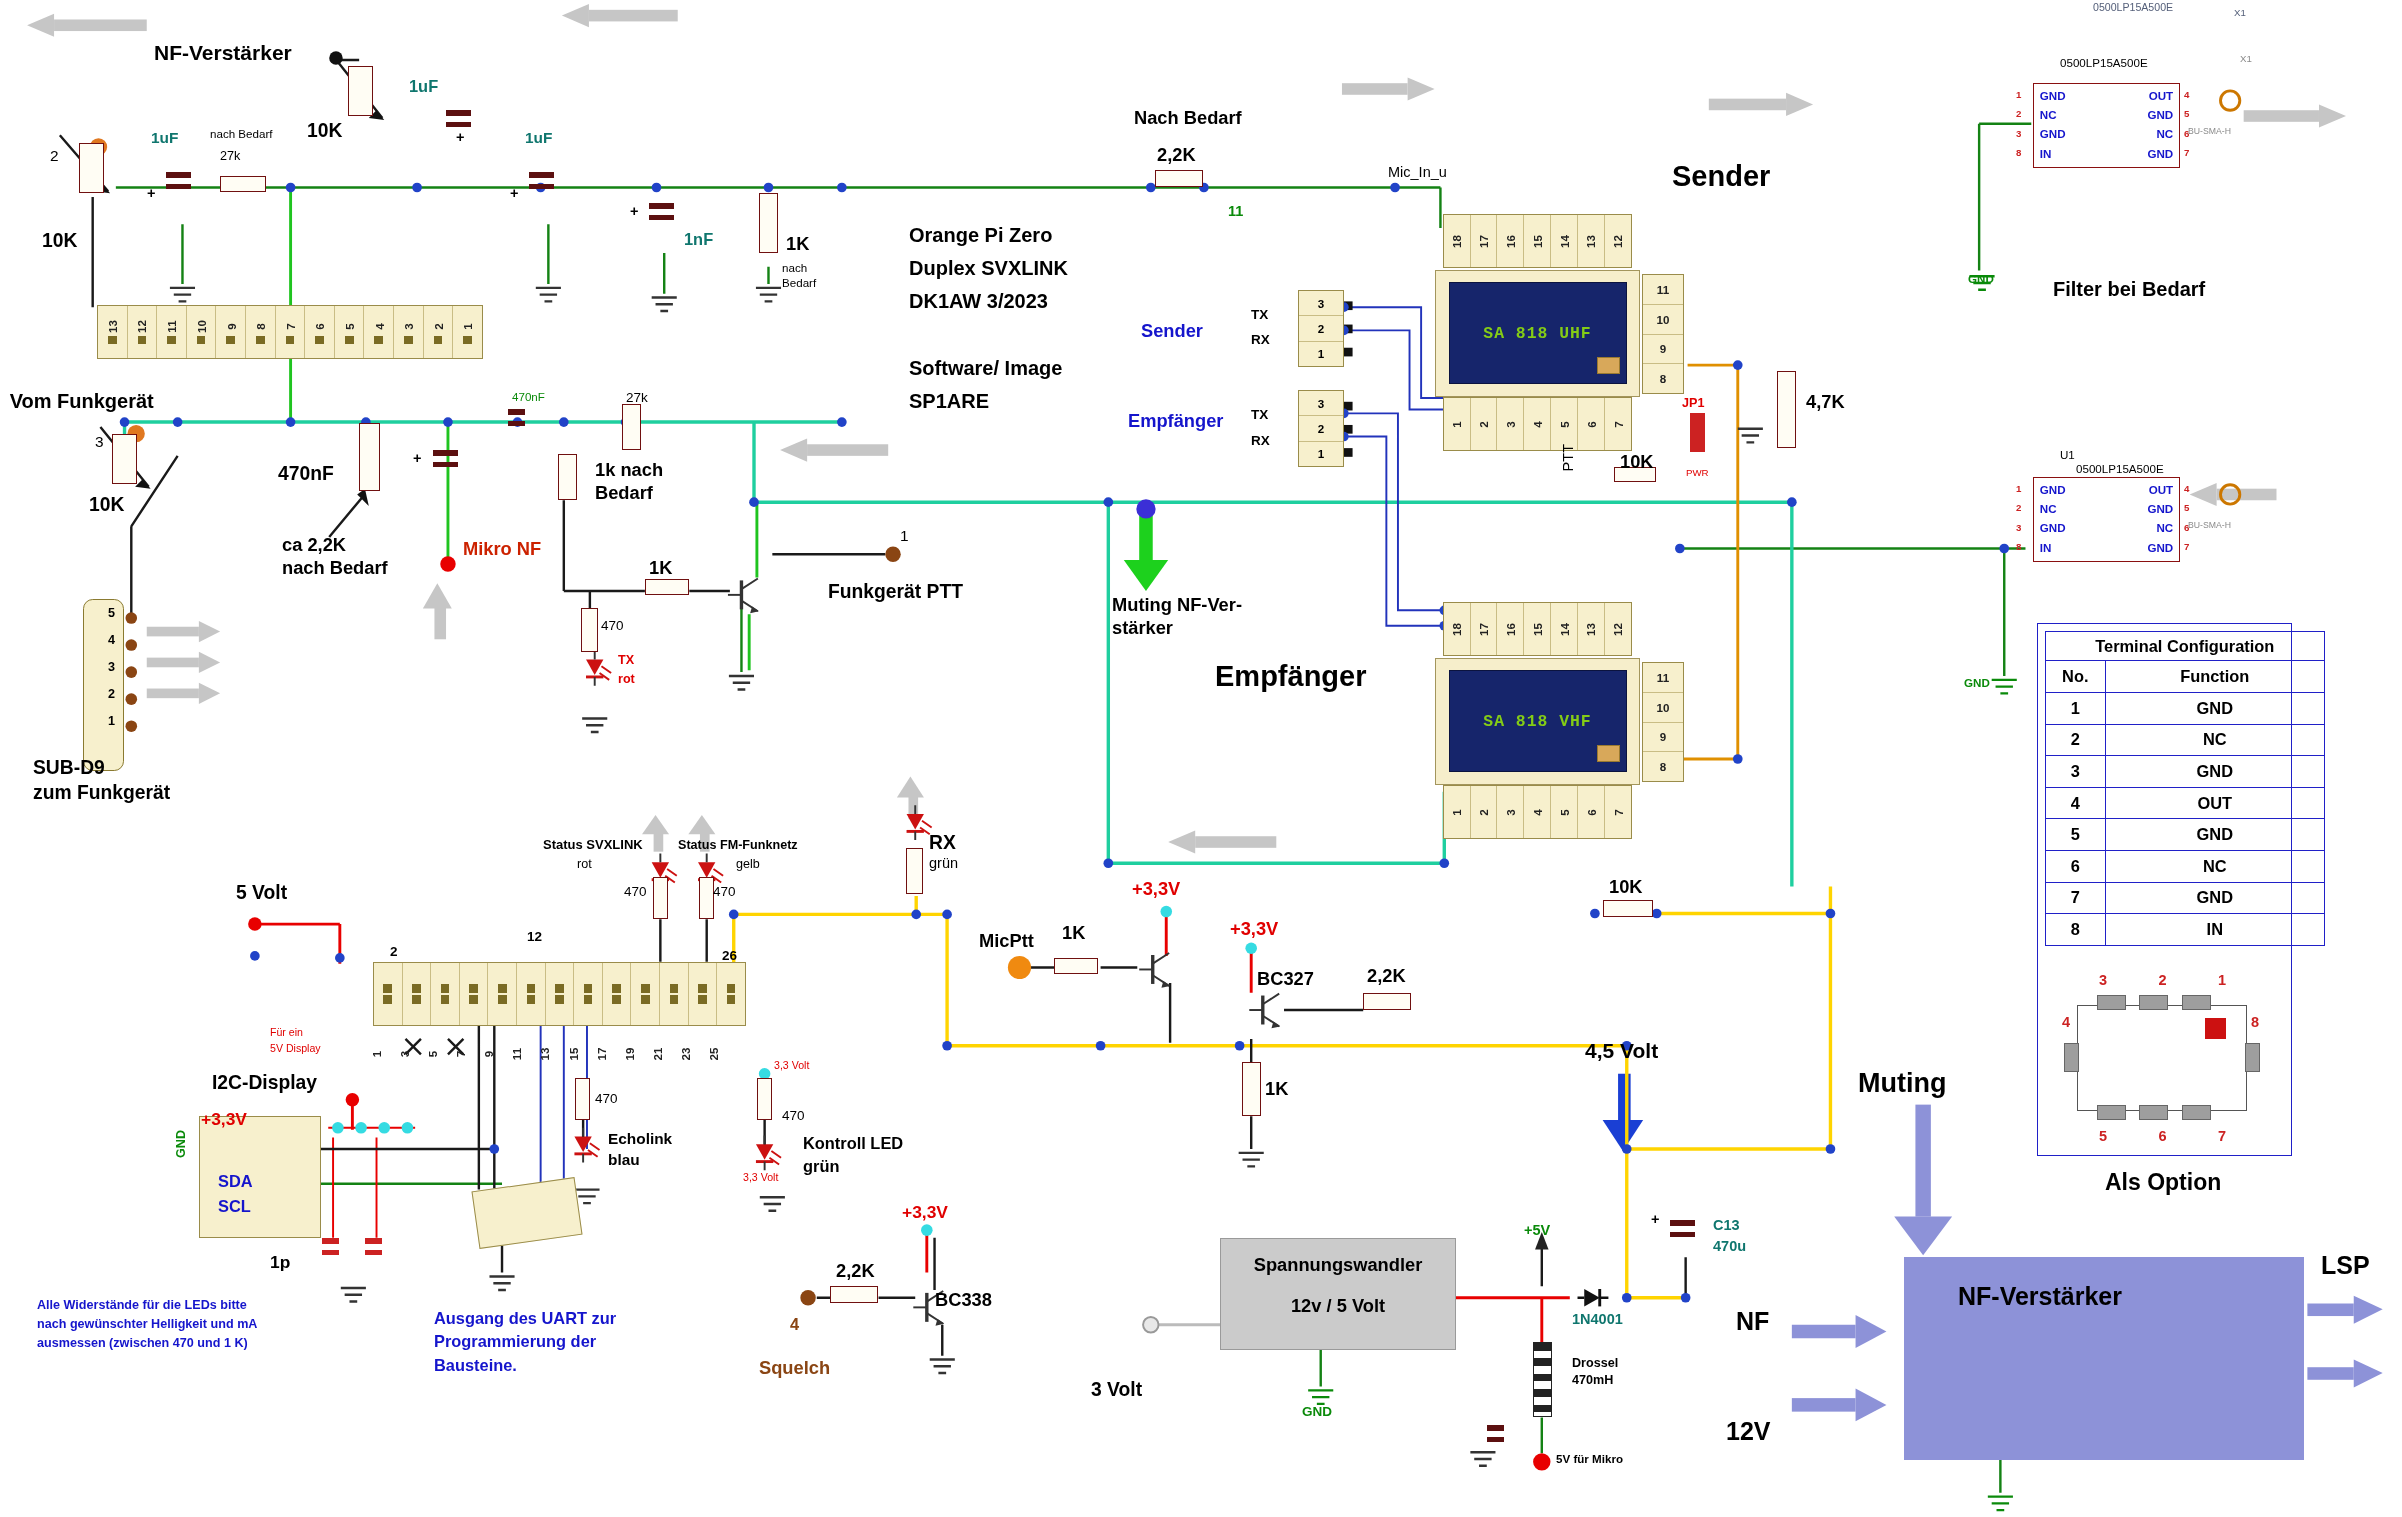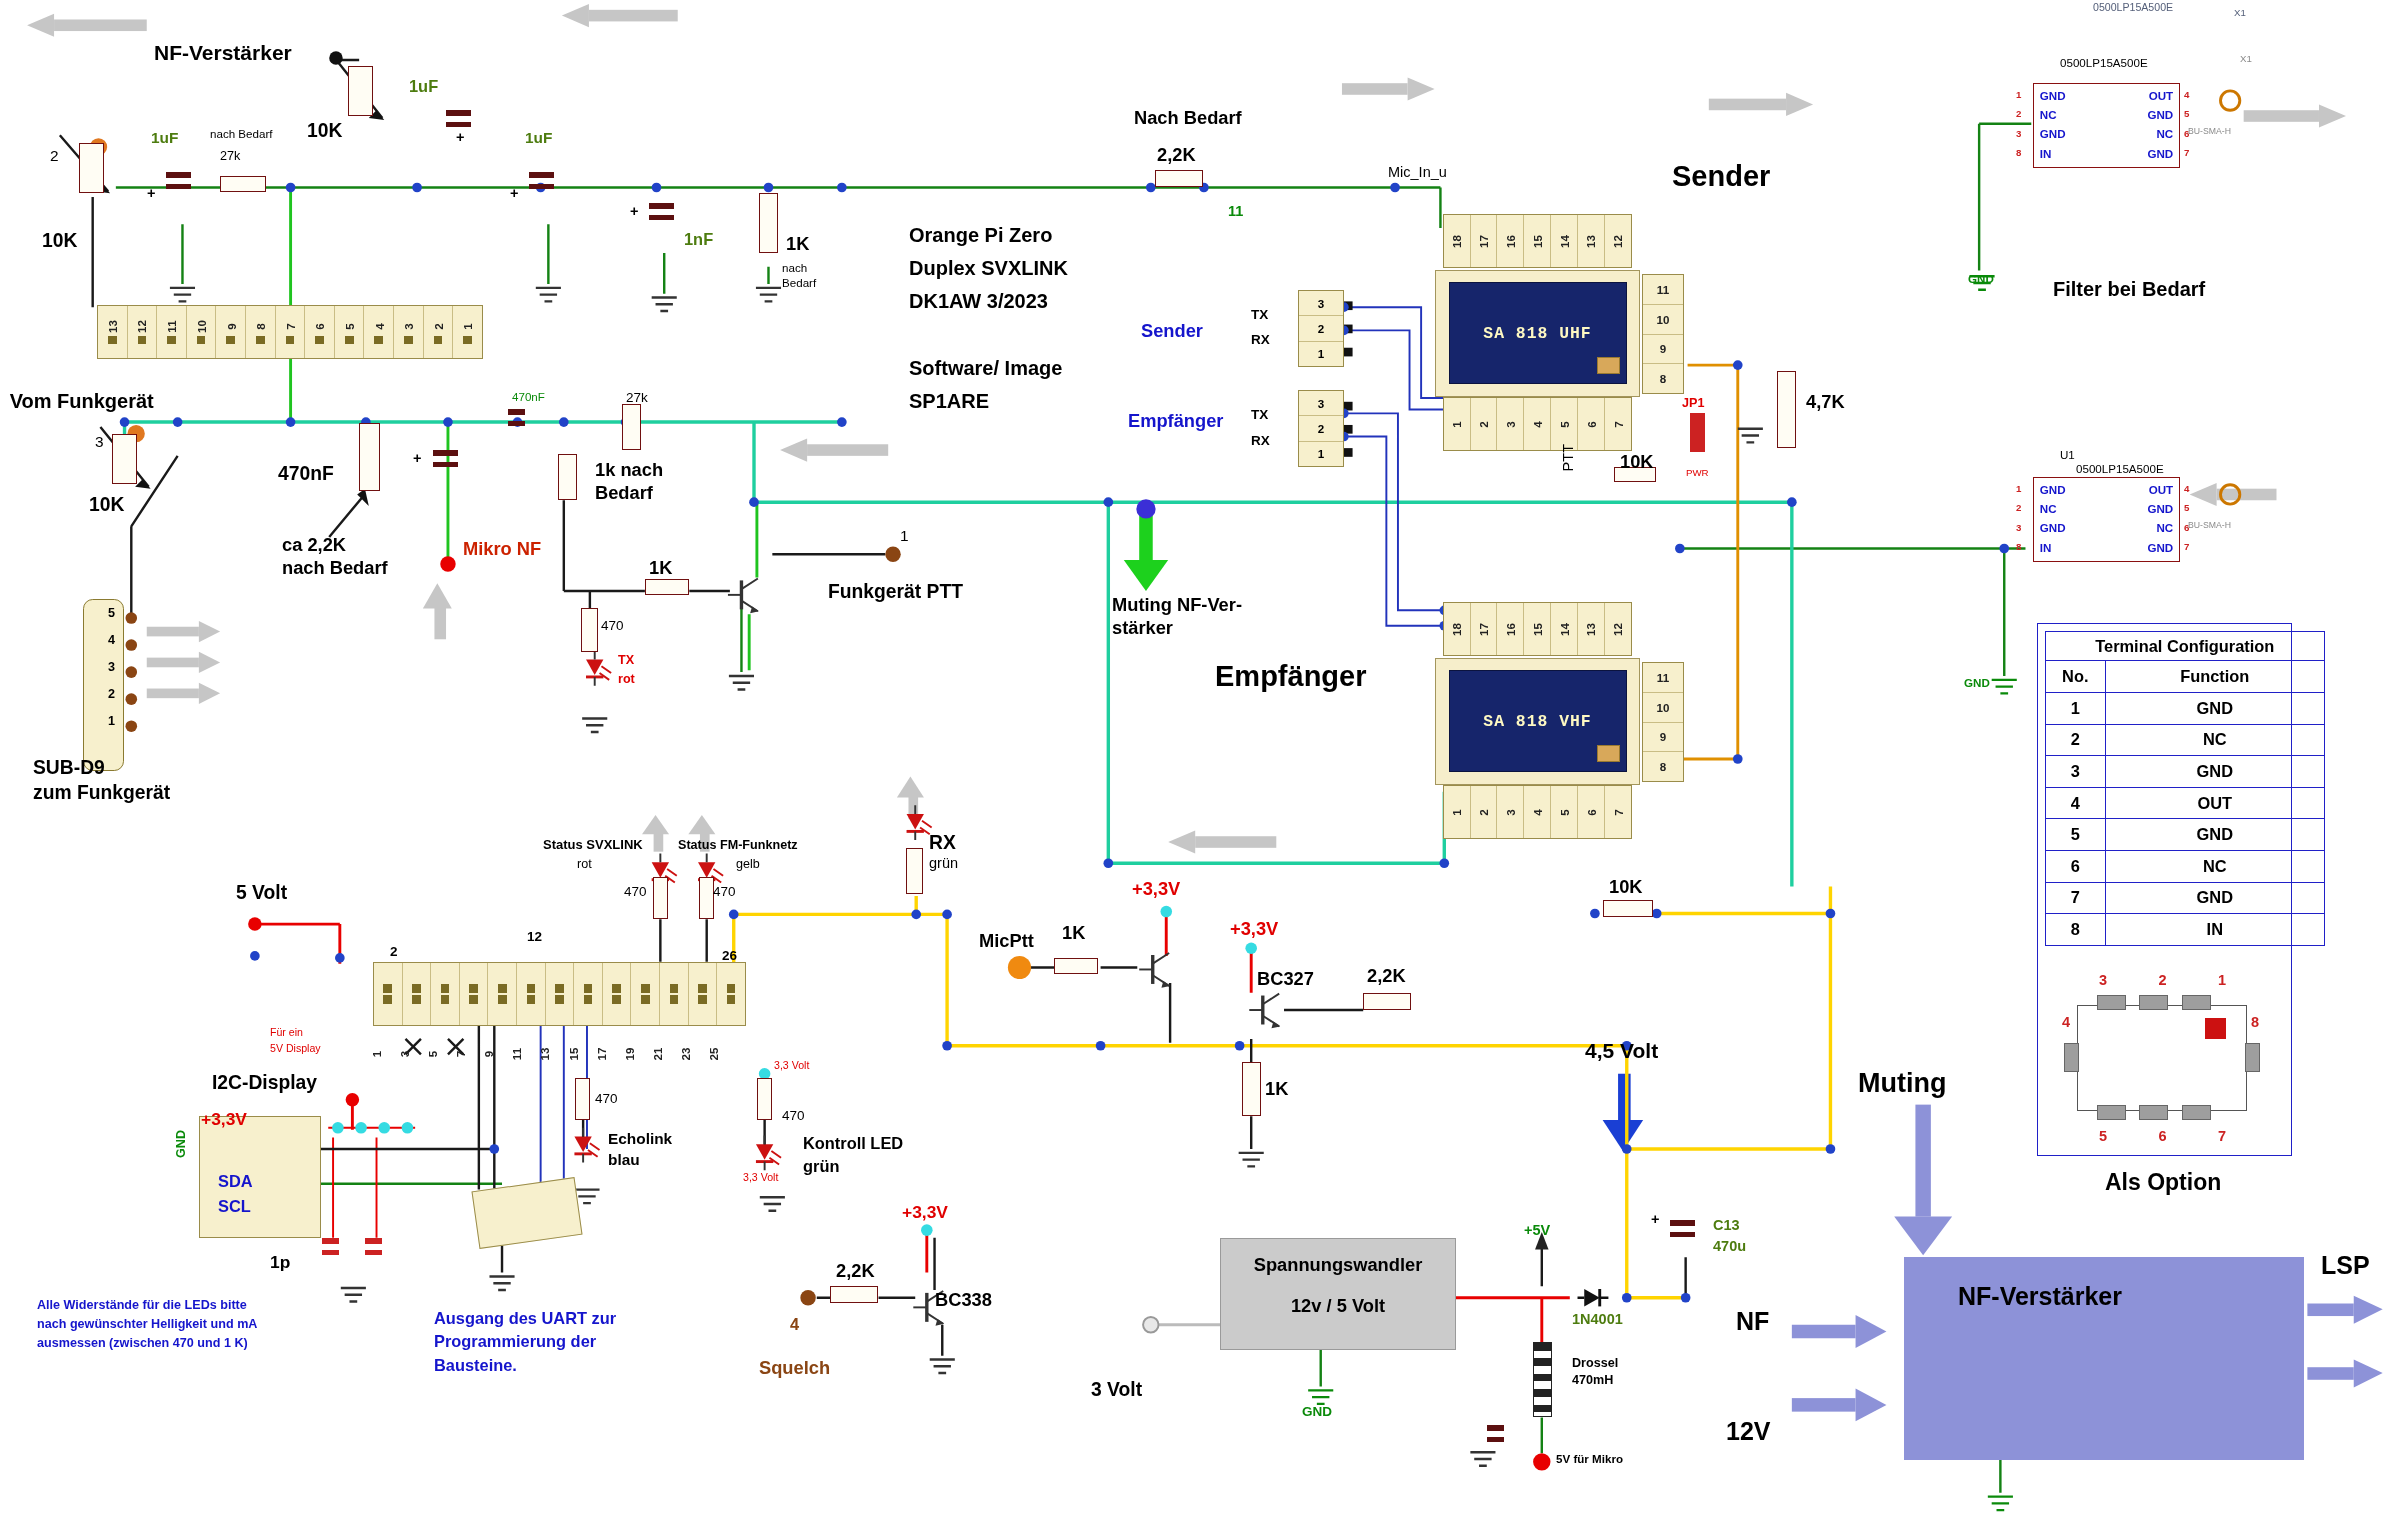--- a/index.html
+++ b/index.html
@@ -1,41 +1,41 @@
 <!DOCTYPE html>
 <html><head>
 <meta charset="utf-8">
 <style>
 *{margin:0;padding:0;box-sizing:border-box}
 html,body{background:#fff}
 #canvas{position:relative;width:2402px;height:1518px;background:#fff;font-family:"Liberation Sans","DejaVu Sans",sans-serif;color:#000;overflow:hidden}
 svg.wires{position:absolute;left:0;top:0;z-index:1}
 .lbl{position:absolute;z-index:4;white-space:nowrap;font-size:18.3px;line-height:1.12}
 .b{font-weight:bold}
-.red{color:#e00000}.green{color:#0a8a0a}.teal{color:#4d7c0f}.blue{color:#1515cc}
+.red{color:#e00000}.green{color:#0a8a0a}.teal{color:#0f766e}.blue{color:#1515cc}
 .brown{color:#8a4513}.slate{color:#55607a}.gray{color:#8a8a8a}.maroonred{color:#cc2200}
 .vtext{writing-mode:vertical-rl;transform:rotate(180deg)}
 .res{position:absolute;z-index:2;background:#fffdf4;border:1.9px solid #701010}
 .cap{position:absolute;z-index:2;width:25px}
 .cap div{height:5.8px;background:#5c1010;margin-bottom:5.8px}
 .cap.redc div{background:#cc2222}
 .pot{position:absolute;z-index:2;width:25px;height:50px;background:#fffdf4;border:1.9px solid #701010}
 .hdr{position:absolute;z-index:2;background:#f7f0cd;border:1.9px solid #9a8c4a;display:flex}
 .pcell{flex:1;display:flex;flex-direction:column;align-items:center;justify-content:center;border-right:1px solid #c9bd85;gap:2.9px}
 .pcell:last-child{border-right:none}
 .pnum{font-size:11.6px;transform:rotate(-90deg);font-weight:bold;color:#222}
 .sq{width:8.7px;height:8.7px;background:#7a6b24}
 .numrow{position:absolute;z-index:3;display:flex}
 .numrow span{flex:1;text-align:center;font-size:11.6px;font-weight:bold;transform:rotate(-90deg);color:#222}
 .sa{position:absolute;z-index:2;width:249px;height:239px}
 .sa .tstrip{left:7.7px;top:0;width:189px;height:54px}
 .sa .bstrip{left:7.7px;top:183px;width:189px;height:54px}
 .sa .board{position:absolute;left:0;top:56px;width:205px;height:127px;background:#f6eecb;border:1.9px solid #a3955c}
 .sa .chip{position:absolute;left:13.5px;top:68px;width:178px;height:102px;background:#16256b;border:1px solid #0b133f;display:flex;align-items:center;justify-content:center;z-index:3}
-.sa .chip span{color:#fef9c3;font-size:16.4px;font-weight:bold;font-family:"Liberation Mono","DejaVu Sans Mono",monospace;letter-spacing:1px}
+.sa .chip span{color:#84cc16;font-size:16.4px;font-weight:bold;font-family:"Liberation Mono","DejaVu Sans Mono",monospace;letter-spacing:1px}
 .sa .pad{position:absolute;left:162px;top:143px;width:23px;height:17.4px;background:#d8a85a;border:1px solid #9a7a30;z-index:4}
 .sa .rstrip{position:absolute;left:207px;top:60px;width:42px;height:120px;display:flex;flex-direction:column;background:#f7f0cd;border:1.9px solid #9a8c4a}
 .sa .rstrip .pcell{border-right:none;border-bottom:1px solid #c9bd85}
 .sa .rstrip .pcell:last-child{border-bottom:none}
 .sa .rstrip .pnum{transform:none}
 .conn3{position:absolute;z-index:2;width:46px;height:77px;background:#f7f0cd;border:1.9px solid #9a8c4a;display:flex;flex-direction:column}
 .ccell{flex:1;display:flex;align-items:center;justify-content:center;font-size:11.6px;font-weight:bold;border-bottom:1px solid #c9bd85}
 .ccell:last-child{border-bottom:none}
 .fchip{position:absolute;z-index:2;width:147px;height:85px;background:#fff;border:1.9px solid #8a1010}
 .fchip .lcol{position:absolute;left:5.8px;top:1.9px;width:68px}

